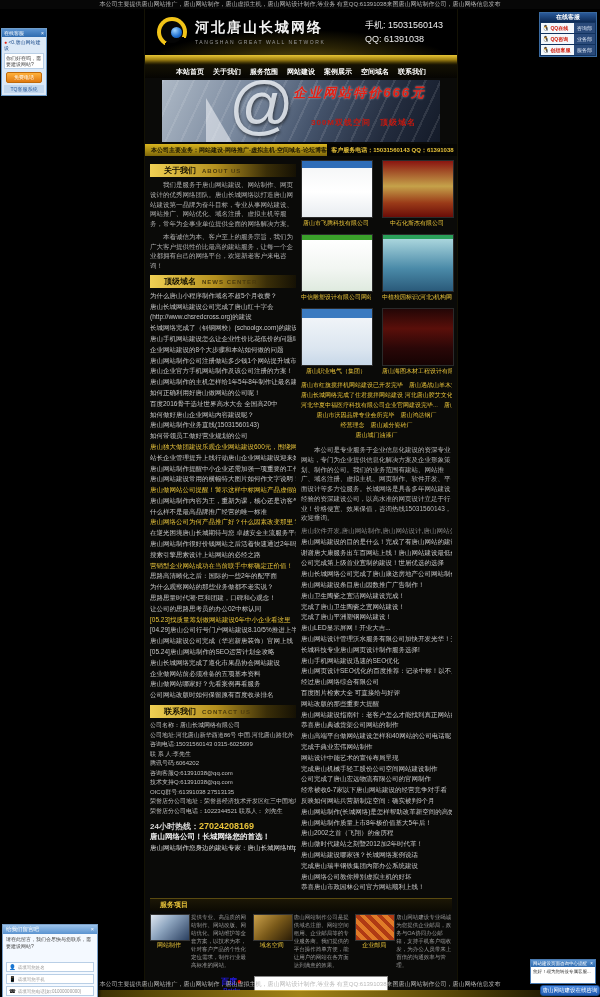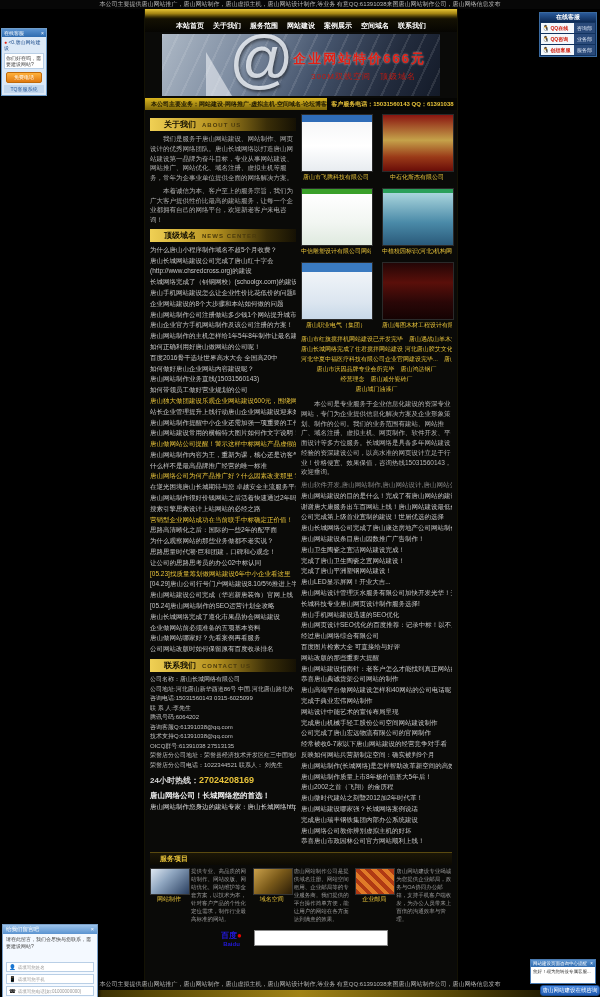--- a/index.html
+++ b/index.html
@@ -26,23 +26,23 @@
   .nav-item{color:#fff;font-size:7px;font-weight:bold;text-decoration:none;white-space:nowrap;cursor:pointer;}
   
   .banner{width:278px;height:62px;margin:2px auto 0;position:relative;overflow:hidden;
      background:linear-gradient(115deg,#aeb9c6 0%,#7c8ba0 30%,#45546c 55%,#232c3e 80%,#131a28 100%);}
   .banner::before{content:"";position:absolute;inset:0;
      background:repeating-linear-gradient(115deg,rgba(255,255,255,.10) 0 2px,rgba(255,255,255,0) 2px 14px);}
   .banner .at{position:absolute;left:66px;top:-12px;font-size:64px;font-style:italic;color:rgba(235,240,246,.85);
      text-shadow:1px 2px 3px rgba(0,0,0,.5);}
   .banner .tri{position:absolute;left:44px;top:18px;width:0;height:0;border-left:26px solid rgba(245,248,252,.55);
      border-top:44px solid transparent;}
-  .bn1{position:absolute;right:14px;top:16px;color:#e21f14;font-size:13px;font-weight:bold;letter-spacing:2px;
-     text-shadow:0 0 2px rgba(255,255,255,.6);}
-  .bn2{position:absolute;right:24px;top:37px;color:#c41910;font-size:8px;font-weight:normal;letter-spacing:1px;}
+  .bn1{position:absolute;right:14px;top:4px;color:#e21f14;font-size:13px;font-weight:bold;letter-spacing:2px;
+     text-shadow:0 0 2px rgba(255,255,255,.6);font-style:italic;}
+  .bn2{position:absolute;right:24px;top:37px;color:#c41910;font-size:8px;font-weight:bold;letter-spacing:1px;}
   
   .notice{height:12px;display:flex;margin-top:2px;}
   .notice-l{flex:1.4;background:linear-gradient(180deg,#d9b51f,#7e6709);color:#1c1702;font-size:6px;
      font-weight:bold;line-height:12px;padding-left:6px;white-space:nowrap;overflow:hidden;}
   .notice-r{flex:1;background:#050503;color:#e8c33a;font-size:6px;font-weight:bold;line-height:12px;
      padding-left:4px;white-space:nowrap;overflow:hidden;}
   
   .main{display:flex;gap:5px;padding:4px 5px 0 5px;}
   .lcol{width:146px;flex:0 0 auto;}
   .rcol{flex:1;min-width:0;}
@@ -64,21 +64,21 @@
   .v5{background:linear-gradient(180deg,#3a7ac0 0%,#3a7ac0 16%,#f0f4f8 16%,#dce6f0 70%,#c8d8e8 100%);}
   .v6{background:linear-gradient(180deg,#230606 0%,#5a0f0a 35%,#2a0707 70%,#150303 100%);}
   .pcap{color:#e8c33a;font-size:6px;text-align:center;line-height:10px;white-space:nowrap;overflow:hidden;}
   .notes{margin-top:4px;}
   .note-line{color:#e8c33a;font-size:6px;line-height:10px;text-align:center;white-space:nowrap;overflow:hidden;cursor:pointer;}
   .intro-p{color:#b5b5b5;font-size:6.5px;line-height:1.5;text-indent:13px;margin:5px 0 3px 0;}
   
   .cline{color:#c0c0c0;font-size:6px;line-height:9.5px;white-space:nowrap;overflow:hidden;}
   .hotline{margin-top:5px;font-size:8px;color:#d8d8d8;font-weight:bold;}
   .hotline b{color:#e8c33a;font-size:9px;}
-  .slogan1{color:#eee;font-size:7.5px;font-weight:bold;margin-top:5px;white-space:nowrap;}
+  .slogan1{color:#eee;font-size:7.5px;font-weight:bold;white-space:nowrap;}
   .slogan2{color:#ddd;font-size:6.5px;margin-top:2px;white-space:nowrap;overflow:hidden;}
   
   .svc-hd{height:12px;background:linear-gradient(180deg,#1c1706,#0c0a03);border-top:1px solid #5a4a10;
      color:#e8c33a;font-size:7px;font-weight:bold;line-height:12px;padding-left:10px;margin:5px 5px 3px 5px;}
   .svc-row{display:flex;gap:6px;padding:0 5px;}
   .svc{flex:1;display:flex;gap:3px;min-width:0;cursor:pointer;}
   .svc-fig{flex:0 0 auto;width:38px;}
   .svc-img{width:38px;height:25px;border:1px solid #333;}
   .s1{background:linear-gradient(135deg,#dfe8f2 0%,#8fa6c0 40%,#2a3f60 100%);}
   .s2{background:linear-gradient(135deg,#caa04a 0%,#7a5a1a 50%,#2a1c06 100%);}
@@ -128,20 +128,31 @@
      border:1px solid #1a4a90;border-radius:3px;color:#fff;font-size:5.5px;text-align:center;line-height:9px;cursor:pointer;}
   .x{cursor:pointer;}
 </style>
 </head>
 <body>
 
 <div class="topline">本公司主要提供唐山网站推广，唐山网站制作，唐山虚拟主机，唐山网站设计制作,等业务 有意QQ:61391038来图唐山网站制作公司，唐山网络信息发布</div>
 
 <div class="page">
 
+  <div class="hd">
+    <div class="logo"></div>
+    <div class="hd-tt">
+      <div class="hd-cn">河北唐山长城网络</div>
+      <div class="hd-en">TANGSHAN GREAT WALL NETWORK</div>
+    </div>
+    <div class="hd-ct">
+      <div>手机: 15031560143</div>
+      <div>QQ:  61391038</div>
+    </div>
+  </div>
   <div class="goldband"></div>
 
   <div class="nav">
 
   <a class="nav-item">本站首页</a>
       <a class="nav-item">关于我们</a>
       <a class="nav-item">服务范围</a>
       <a class="nav-item">网站建设</a>
       <a class="nav-item">案例展示</a>
       <a class="nav-item">空间域名</a>

